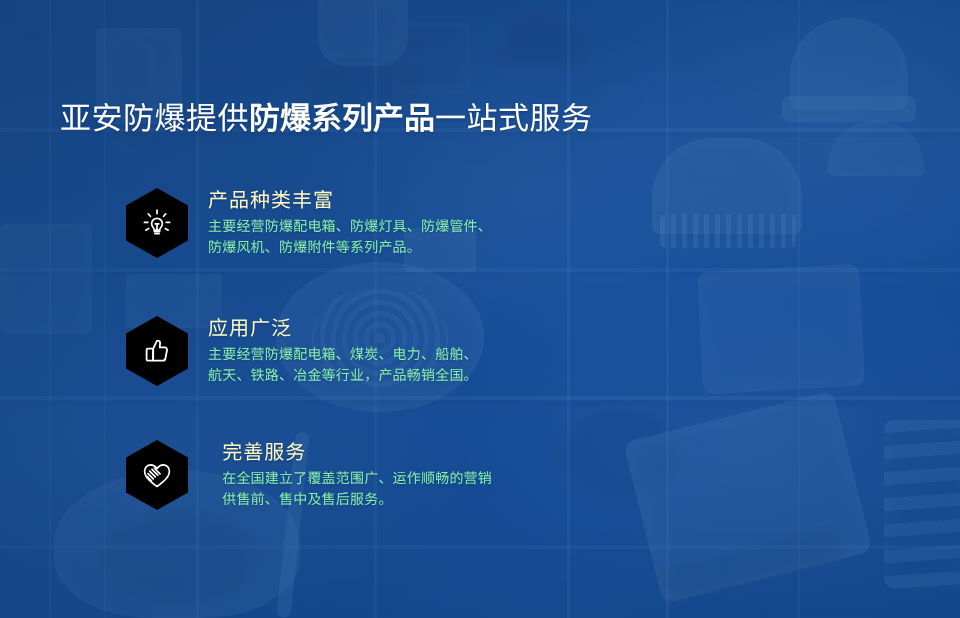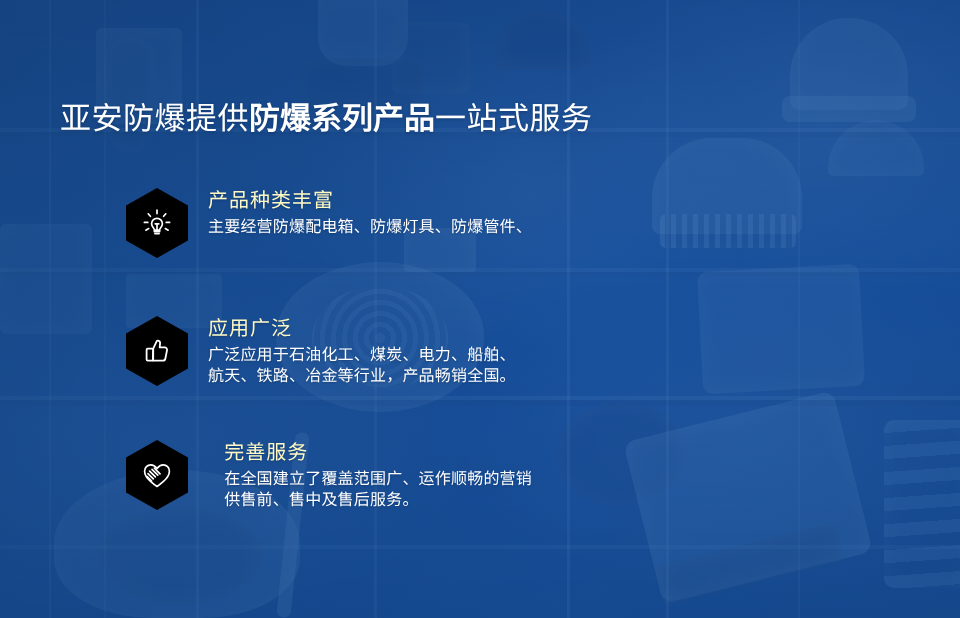--- a/index.html
+++ b/index.html
@@ -157,23 +157,23 @@
   }
   .feat-title {
     font-size: 20px;
     line-height: 26px;
     color: #fef9c3;
     letter-spacing: 1px;
     text-shadow: 0 1px 2px rgba(10,40,80,0.40);
   }
   .feat-desc {
     margin-top: 3px;
-    font-size: 16px;
+    font-size: 14px;
     line-height: 21px;
-    color: #ffffff;
+    color: #86efac;
     letter-spacing: 0.2px;
     text-shadow: 0 1px 2px rgba(10,40,80,0.40);
   }
   .feat-desc div { white-space: nowrap; }
 
   
   .feature.f2 { margin-bottom: 52px; }
 </style>
 </head>
 <body>
@@ -239,37 +239,38 @@
               <line x1="29.6" y1="16.4" x2="26.2" y2="16.4"></line>
               <line x1="5.8" y1="24.2" x2="8.7" y2="22.6"></line>
               <line x1="28.2" y1="24.2" x2="25.3" y2="22.6"></line>
             </svg>
           </span>
         </div>
         <div class="feat-text">
           <div class="feat-title">产品种类丰富</div>
           <div class="feat-desc">
             <div>主要经营防爆配电箱、防爆灯具、防爆管件、</div>
+            <div>防爆风机、防爆附件等系列产品。</div>
           </div>
         </div>
       </div>
 
       <div class="feature f2">
         <div class="hex">
           <span>
             <svg width="32" height="32" viewBox="0 0 32 32" fill="none" stroke="#ffffff" stroke-width="1.8" stroke-linejoin="round" stroke-linecap="round">
               <path d="M12.2 13.6 L15.6 6.4 c.2-.5 .7-.8 1.3-.8 1.3 0 2.3 1.1 2.2 2.4 l-.4 4.4 h5.0 c1.5 0 2.6 1.3 2.3 2.8 l-1.6 8.3 c-.2 1.2-1.3 2.1-2.5 2.1 h-10.1 z"></path>
               <rect x="5.6" y="13.6" width="6.6" height="12.0" rx="1.1"></rect>
             </svg>
           </span>
         </div>
         <div class="feat-text">
           <div class="feat-title">应用广泛</div>
           <div class="feat-desc">
-            <div>广泛应用于石油化工、煤炭、电力、船舶、</div>
+            <div>主要经营防爆配电箱、煤炭、电力、船舶、</div>
             <div>航天、铁路、冶金等行业，产品畅销全国。</div>
           </div>
         </div>
       </div>
 
       <div class="feature f3">
         <div class="hex">
           <span>
             <svg width="34" height="32" viewBox="0 0 34 32" fill="none" stroke="#ffffff" stroke-width="1.7" stroke-linejoin="round" stroke-linecap="round">
               <path d="M17 27.4 C17 27.4 4.6 20.0 4.6 12.2 C4.6 8.5 7.4 5.9 10.7 5.9 c2.6 0 4.7 1.5 6.3 3.6 c1.6-2.1 3.7-3.6 6.3-3.6 c3.3 0 6.1 2.6 6.1 6.3 C29.4 20.0 17 27.4 17 27.4 z"></path>

